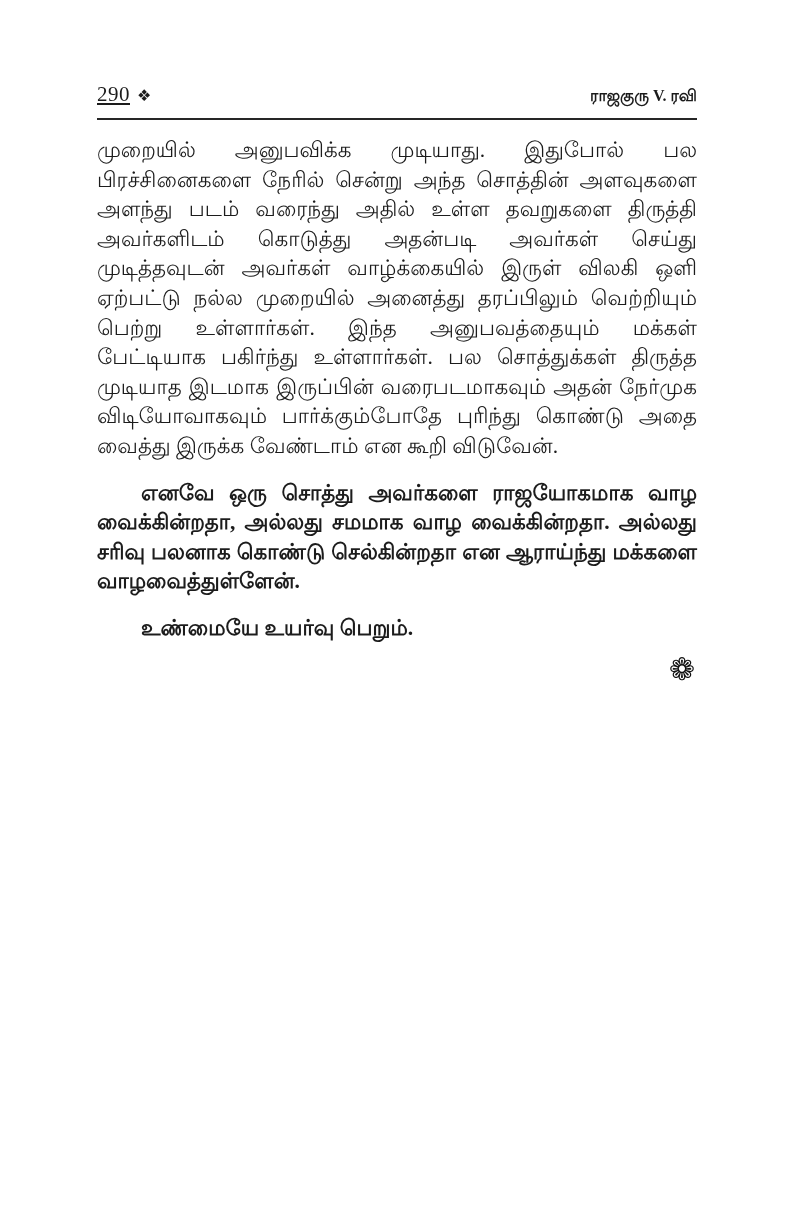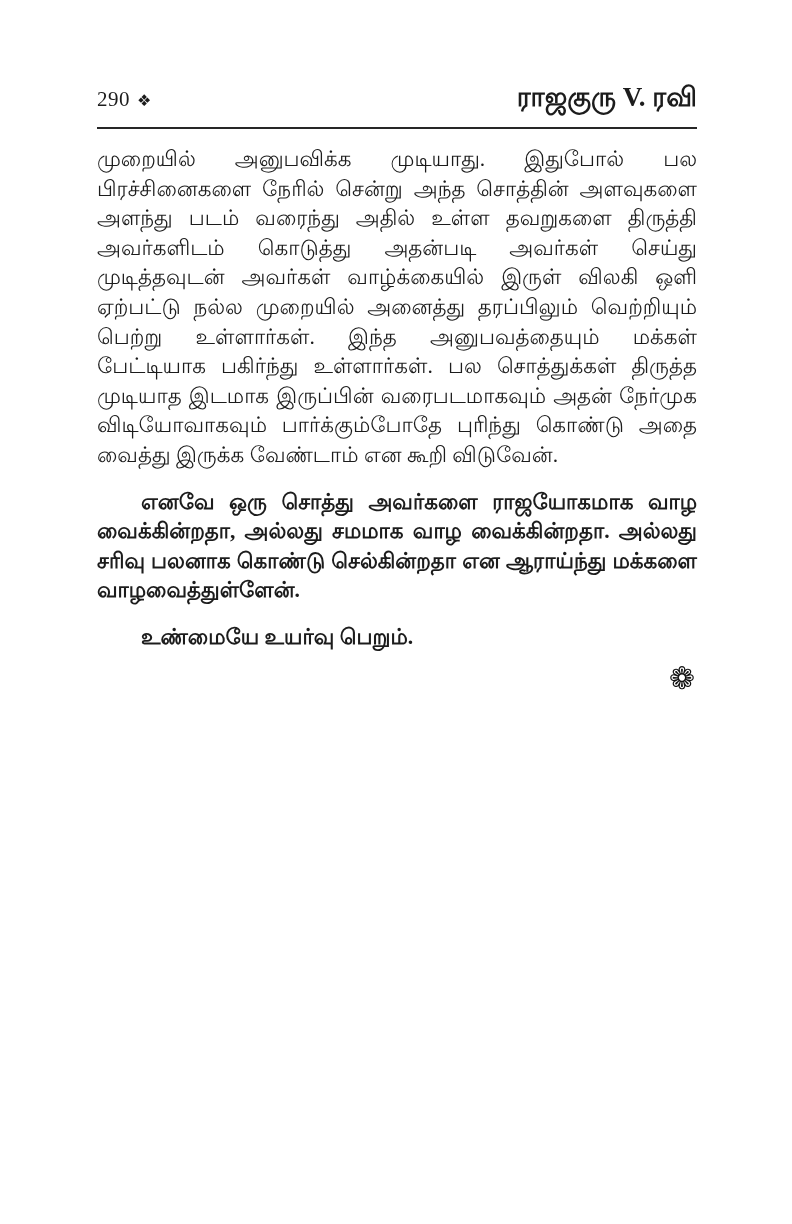--- a/index.html
+++ b/index.html
@@ -28,30 +28,31 @@
   }
   .header-left {
     display: flex;
     align-items: center;
     gap: 7px;
     font-size: 21px;
     letter-spacing: 0.5px;
   }
   .page-number {
     font-family: "Liberation Serif", serif;
+    text-decoration: underline;
   }
   .diamond {
     font-family: "DejaVu Sans", sans-serif;
     font-size: 16px;
     position: relative;
     top: 1px;
   }
   .header-right {
     font-weight: bold;
-    font-size: 27px;
+    font-size: 16px;
   }
   .rule {
     height: 2px;
     background: #262626;
     margin-top: 11px;
   }
   .body-text {
     margin-top: 16px;
     font-size: 21.5px;
     line-height: 29.6px;

